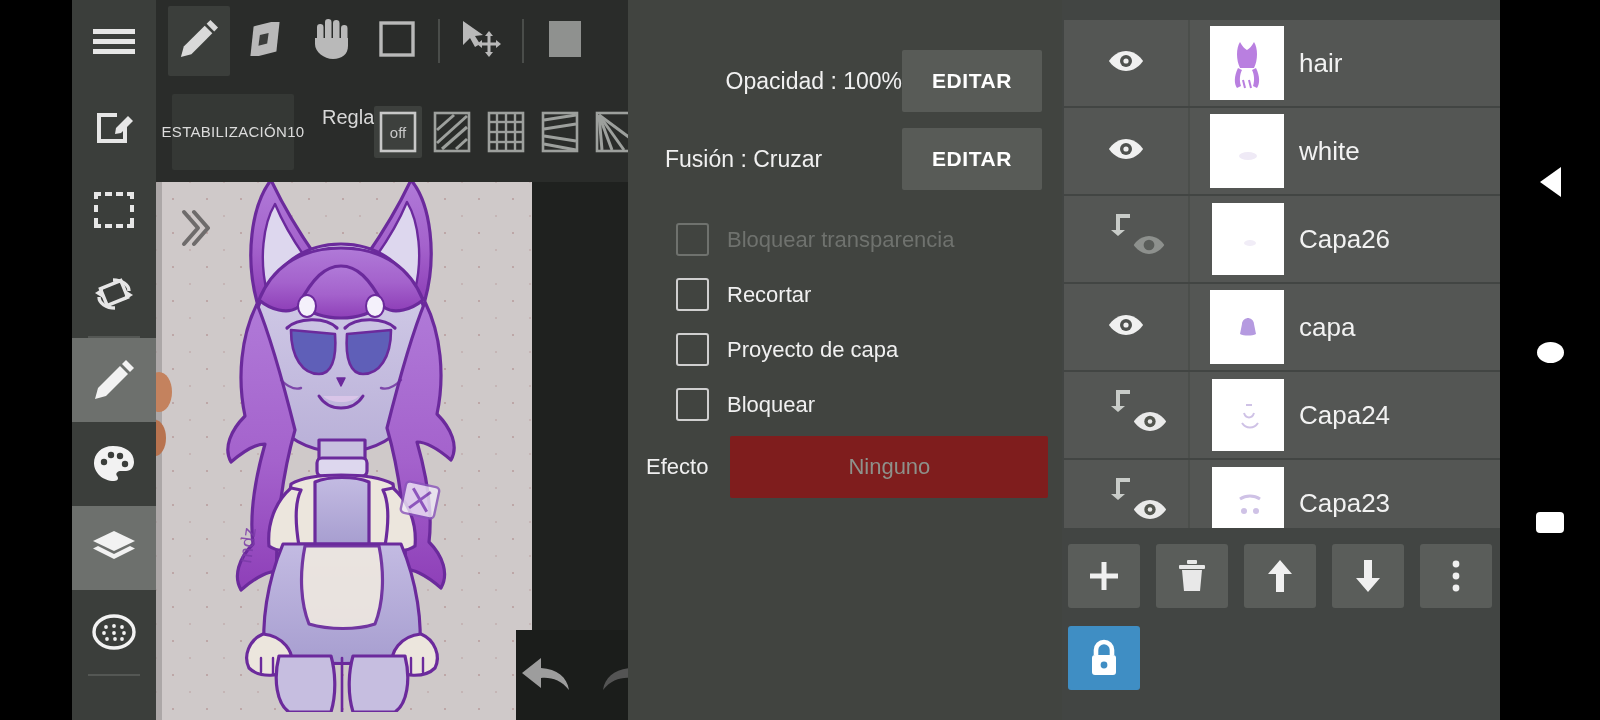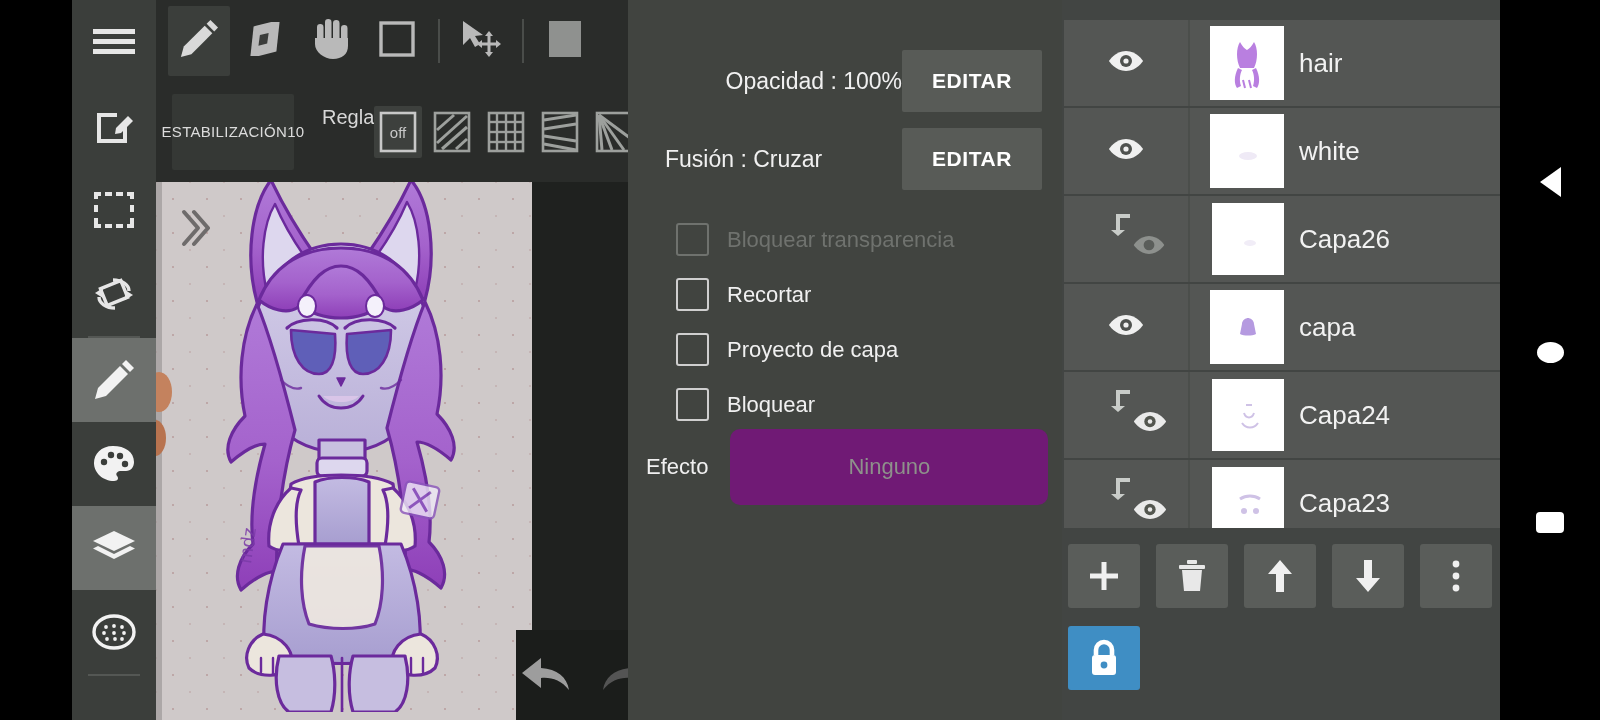--- a/index.html
+++ b/index.html
@@ -104,21 +104,21 @@
   .chk-box{ width:33px; height:33px; border:2.5px solid #cfcfcf; border-radius:3px; }
   .chk-row.disabled .chk-box{ border-color:#6f726e; }
   .chk-text{ color:#f0f0f0; font-size:22px; }
   .chk-row.disabled .chk-text{ color:#6f726e; }
   .efecto-row{
     position:absolute; top:436px; left:0; right:0; height:62px;
     display:flex; align-items:center; padding-left:18px; gap:22px;
   }
   .efecto-label{ color:#f0f0f0; font-size:22px; }
   .efecto-field{
-    width:318px; height:76px; background:#701a75; border-radius:10px;
+    width:318px; height:62px; background:#7f1d1d; border-radius:2px;
     display:flex; align-items:center; justify-content:center;
     color:#8e918b; font-size:22px;
   }
 
   
   .layers{
     position:absolute; left:1062px; top:0; width:438px; height:720px;
     background:#424543;
   }
   .layer-list{ position:absolute; left:0; top:0; width:438px; height:528px; overflow:hidden; }

